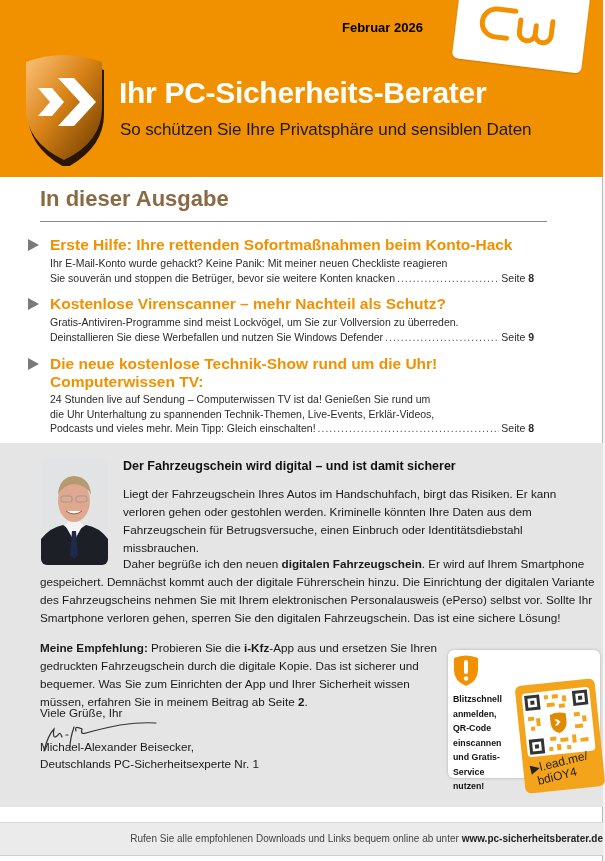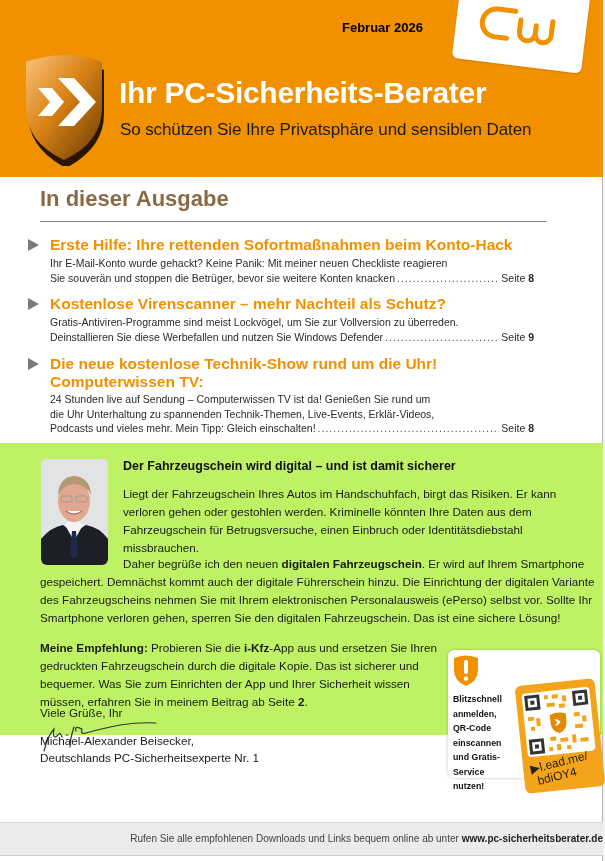--- a/index.html
+++ b/index.html
@@ -23,31 +23,31 @@
   .toc-item { position: absolute; left: 28px; width: 510px; }
   .toc-arrow { position: absolute; left: 0; top: 3px; width: 0; height: 0; border-top: 6px solid transparent; border-bottom: 6px solid transparent; border-left: 11px solid #7a7a7a; }
   .toc-title { position: absolute; left: 22px; top: 0; font-size: 15.5px; font-weight: bold; color: #f29100; white-space: nowrap; line-height: 18px; }
   .toc-desc { position: absolute; left: 22px; font-size: 10.5px; color: #2a2a2a; line-height: 14.5px; width: 484px; }
   .toc-line { display: flex; white-space: nowrap; }
   .toc-line .dots { flex: 1; overflow: hidden; color: #555; letter-spacing: 1px; margin: 0 2px; }
   .toc-line .dots::before { content: "......................................................................................................................................................"; }
   .toc-line .page-ref b { font-weight: bold; }
 
   
-  .editorial { position: absolute; left: 0; top: 443px; width: 603px; height: 292px; background: #bef264; }
+  .editorial { position: absolute; left: 0; top: 443px; width: 603px; height: 364px; background: #e5e5e5; }
   .photo { position: absolute; left: 41px; top: 16px; width: 67px; height: 106px; border-radius: 6px; overflow: hidden; background: #e6e6e6; }
   .ed-heading { position: absolute; left: 123px; top: 16px; font-size: 12.5px; font-weight: bold; color: #111; white-space: nowrap; }
   .ed-text { position: absolute; font-size: 11.7px; color: #1a1a1a; line-height: 18px; }
   .ed-text b { font-weight: bold; }
   .p1 { left: 123px; top: 42px; width: 470px; }
   .p2 { left: 40px; top: 112px; width: 560px; text-indent: 83px; }
   .p3 { left: 40px; top: 196px; width: 400px; }
   .greet { left: 40px; top: 261px; }
   .sig { position: absolute; left: 40px; top: 278px; }
-  .author { left: 40px; top: 289px; line-height: 17px; }
+  .author { left: 40px; top: 295px; line-height: 17px; }
 
   
   .promo { position: absolute; left: 448px; top: 207px; width: 152px; height: 128px; background: #fff; border-radius: 6px; box-shadow: 0 0 3px rgba(0,0,0,0.25); }
   .promo-shield { position: absolute; left: 4px; top: 3px; }
   .promo-title { position: absolute; left: 37px; top: 5px; font-size: 8.8px; font-weight: bold; color: #111; line-height: 11px; white-space: nowrap; }
   .promo-text { position: absolute; left: 5px; top: 42px; font-size: 8.8px; font-weight: bold; color: #111; line-height: 14.5px; width: 60px; }
   .qr-card { position: absolute; left: 72px; top: 32px; width: 80px; height: 108px; background: #f4a41a; border-radius: 6px; transform: rotate(-6deg); }
   .qr-inner { position: absolute; left: 6px; top: 8px; width: 68px; height: 64px; background: #fff; border-radius: 4px; overflow: hidden; }
   .qr-url { position: absolute; left: 8px; top: 74px; font-size: 12px; color: #222; line-height: 13px; transform: rotate(-8deg); white-space: nowrap; }
 

